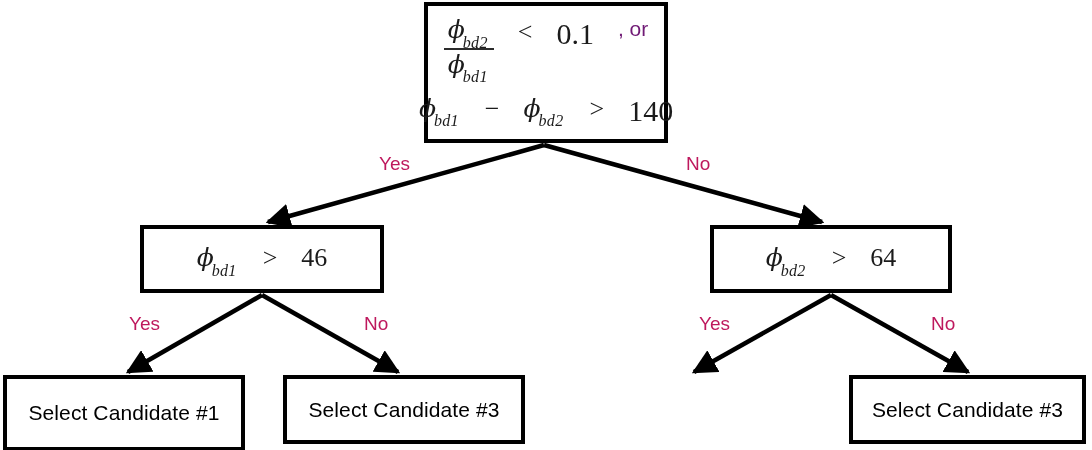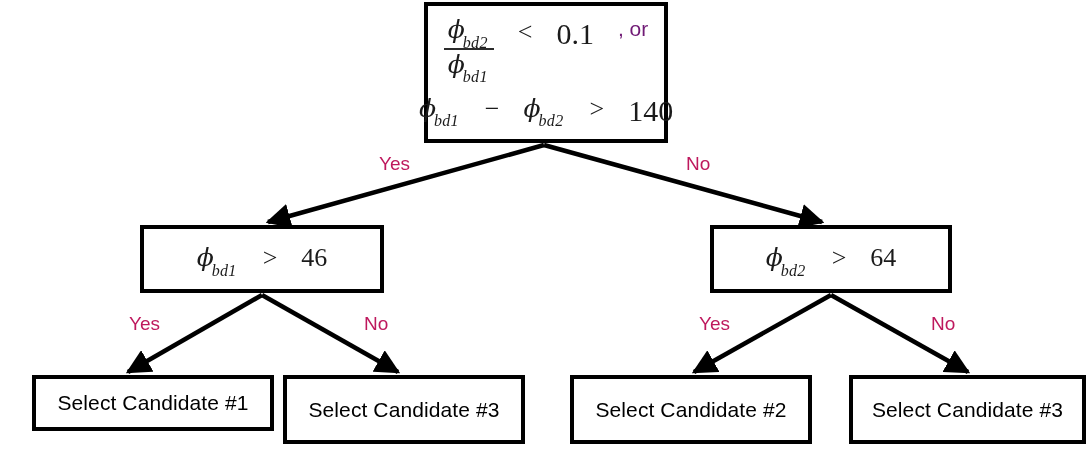--- a/index.html
+++ b/index.html
@@ -175,31 +175,28 @@
   </div>
 
   <div class="node-box" style="left:710px; top:225px; width:242px; height:68px;">
     <div class="math-line">
       <span class="math"><span class="phi">ϕ</span><span class="sub">bd2</span></span>
       <span class="op math mid-math">&gt;</span>
       <span class="num-lit math mid-math">64</span>
     </div>
   </div>
 
-  <div class="node-box" style="left:3px; top:375px; width:242px; height:56px;margin-left:29px;">
+  <div class="node-box" style="left:3px; top:375px; width:242px; height:76px;">
     <span class="leaf-label">Select Candidate #1</span>
   </div>
 
   <div class="node-box" style="left:283px; top:375px; width:242px; height:69px;">
     <span class="leaf-label">Select Candidate #3</span>
   </div>
 
-  <div class="node-box" style="left:570px; top:375px; width:242px; height:69px;">
-    <span class="leaf-label">Select Candidate #2</span>
-  </div>
 
   <div class="node-box" style="left:849px; top:375px; width:237px; height:69px;">
     <span class="leaf-label">Select Candidate #3</span>
   </div>
 
   <span class="edge-label" style="left:379px; top:153px;">Yes</span>
   <span class="edge-label" style="left:686px; top:153px;">No</span>
 
   <span class="edge-label" style="left:129px; top:313px;">Yes</span>
   <span class="edge-label" style="left:364px; top:313px;">No</span>

